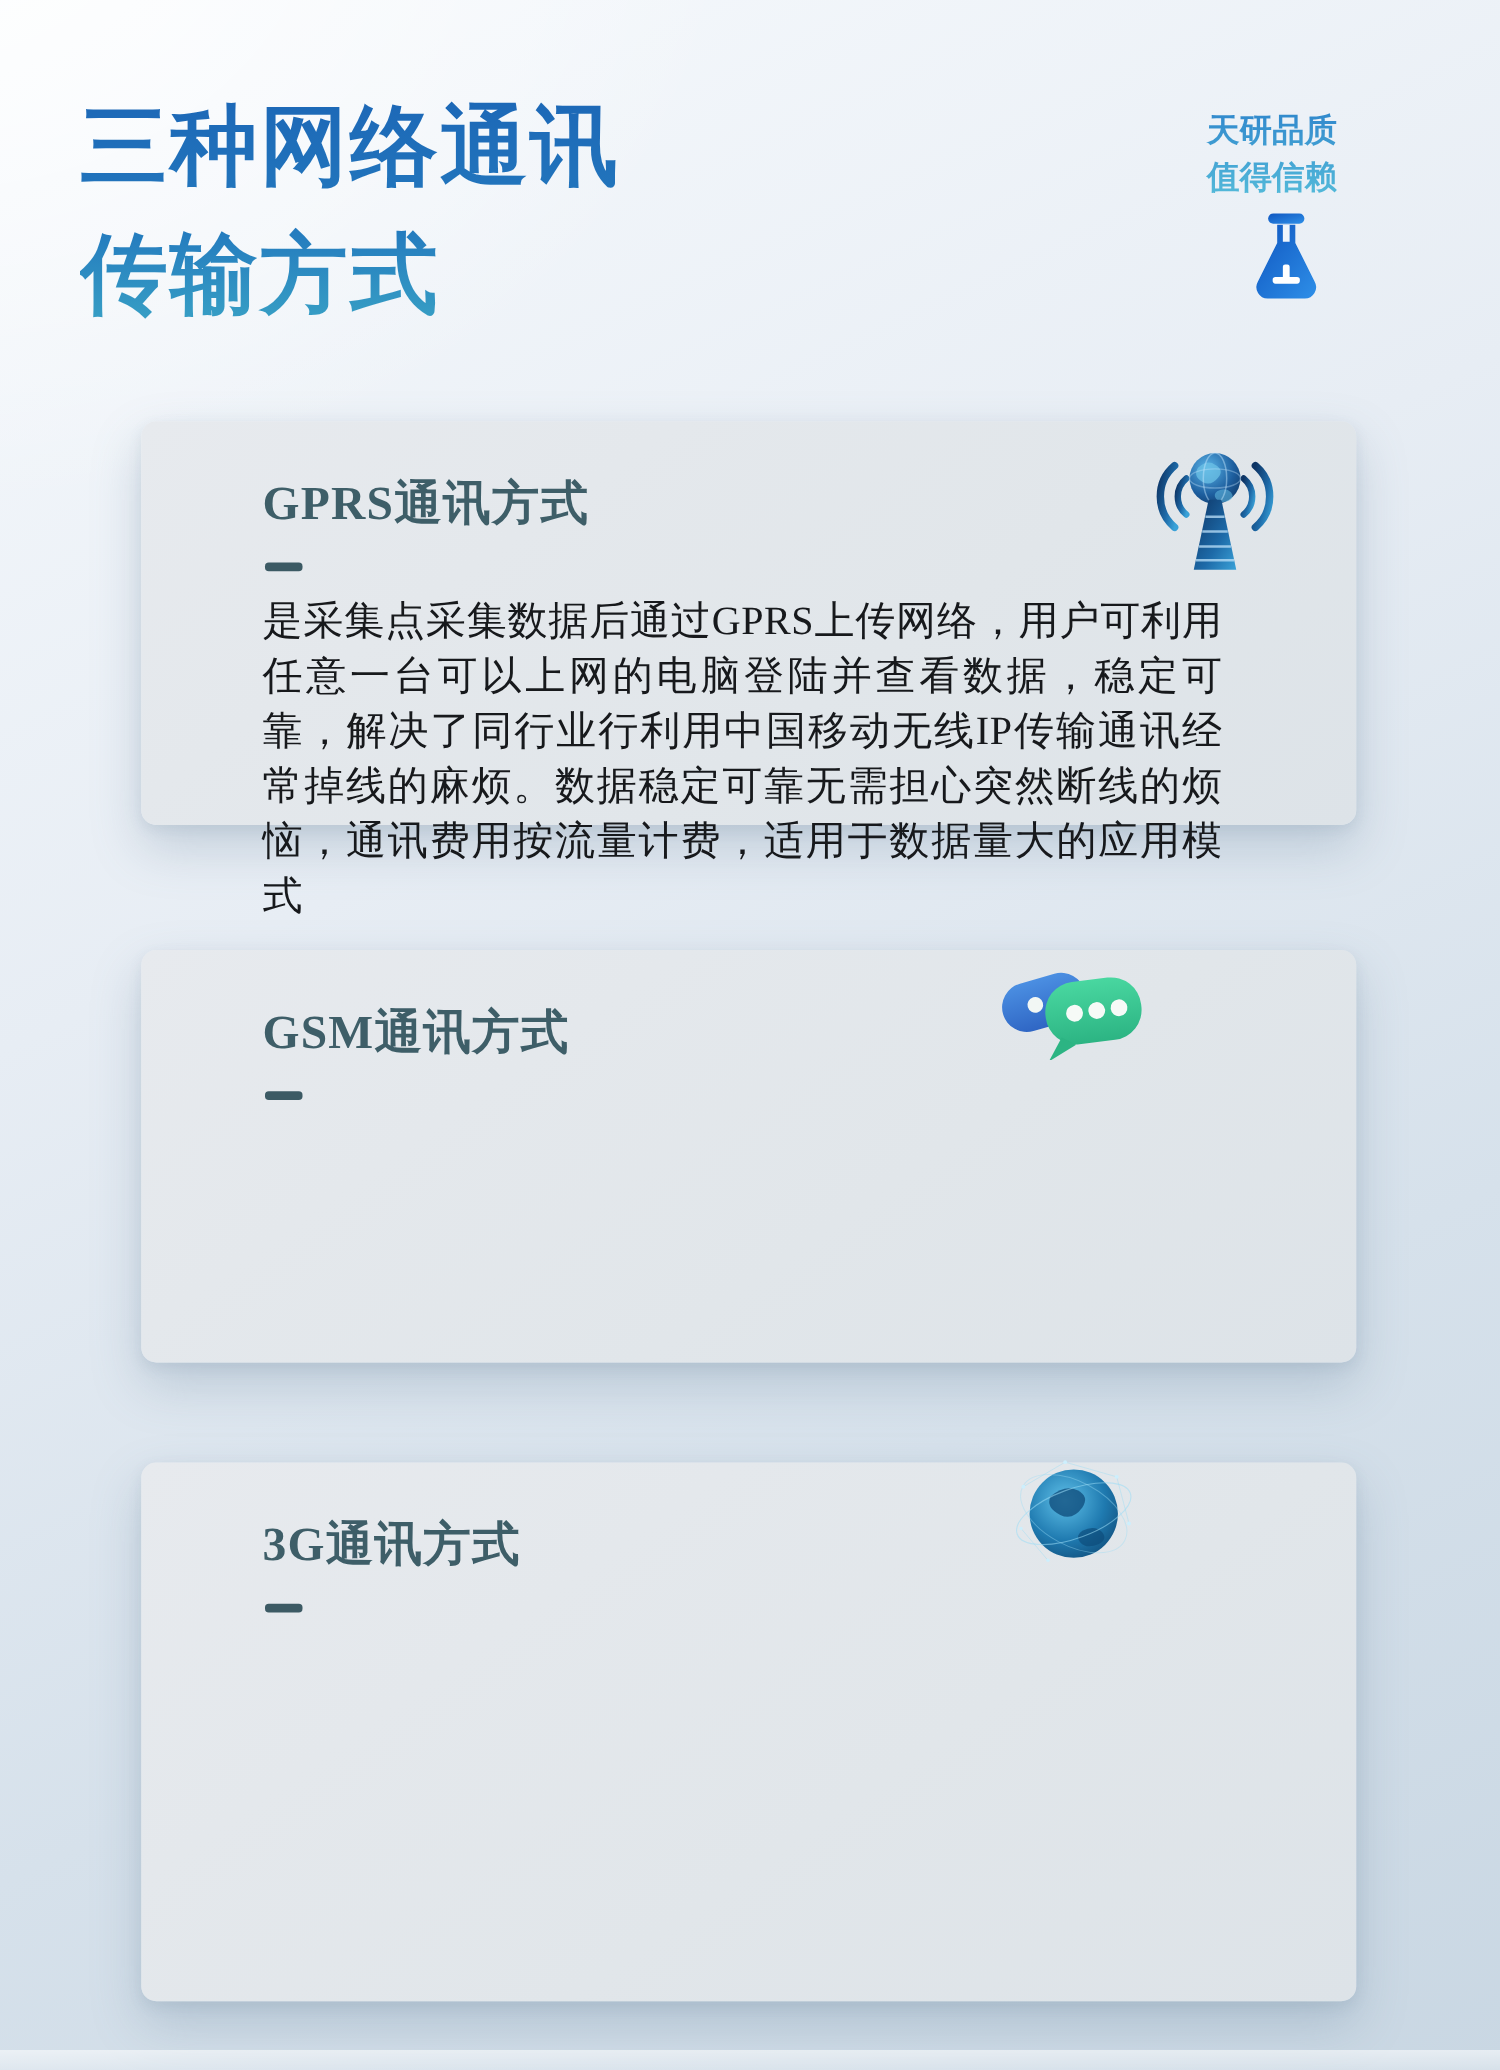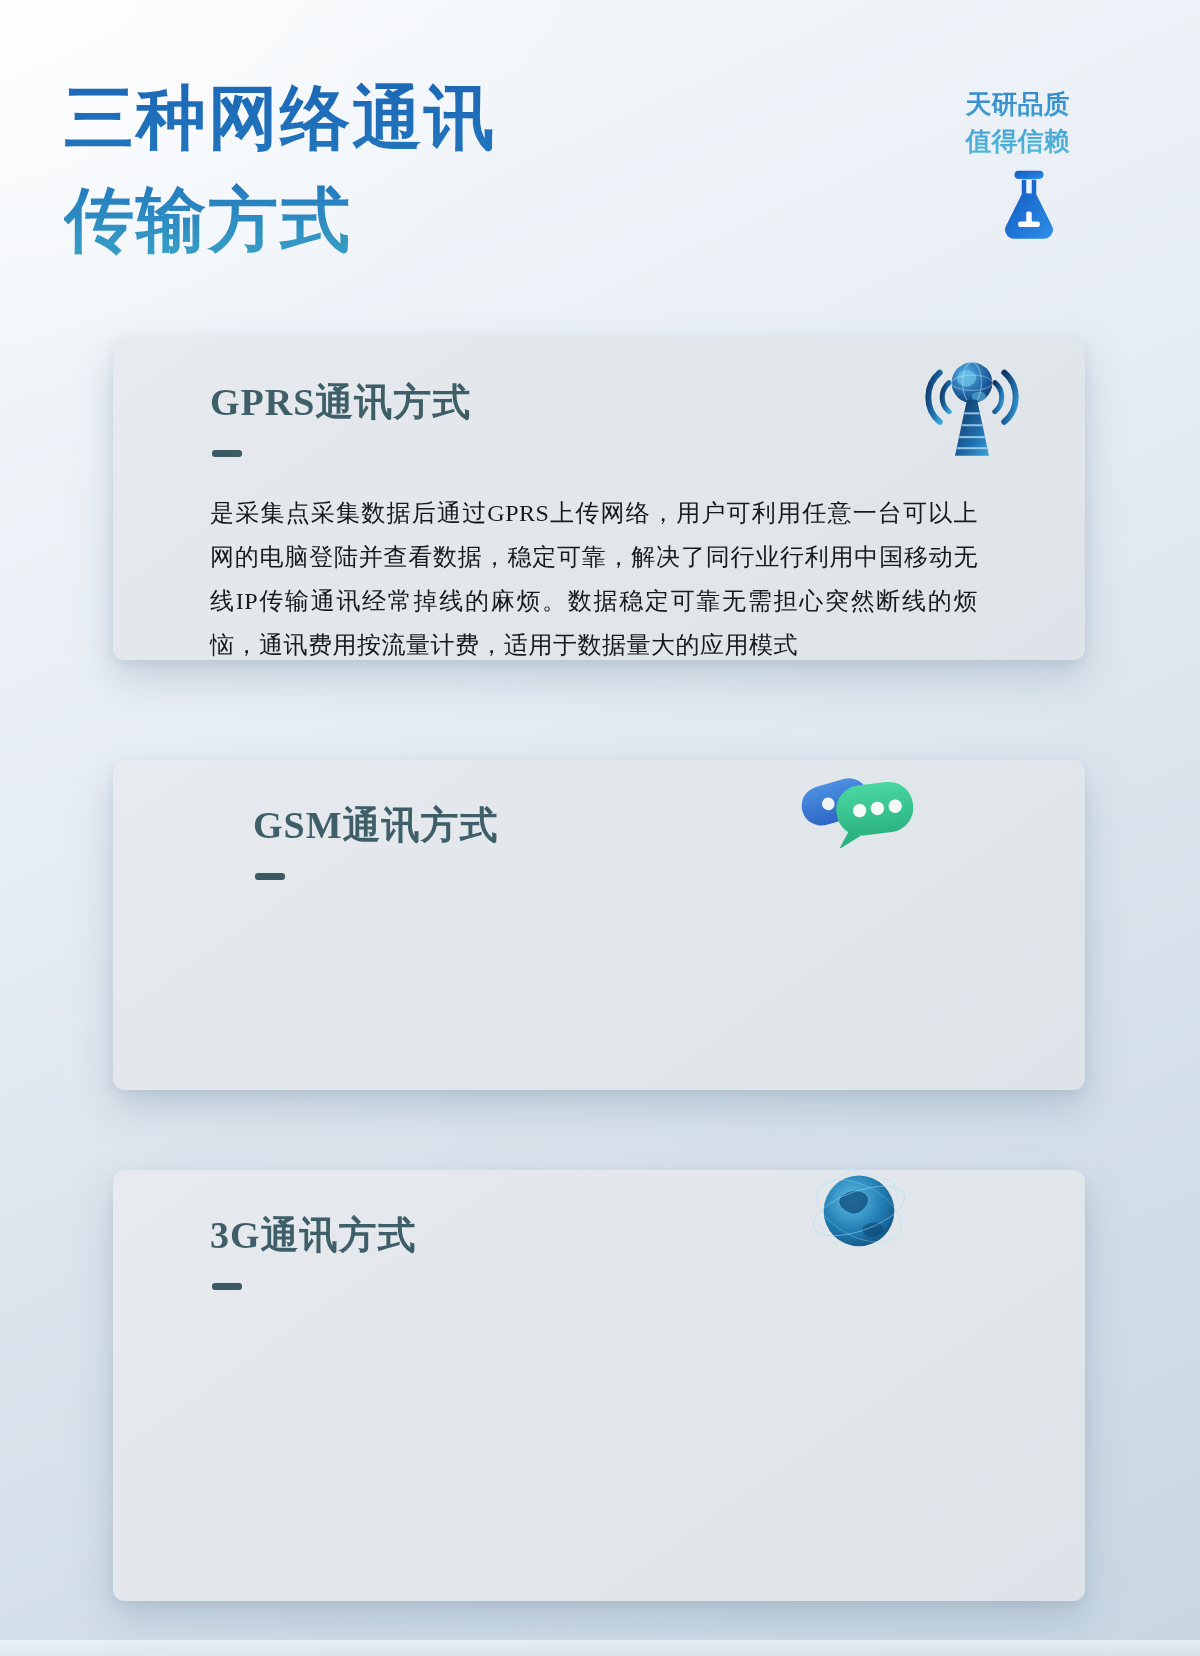--- a/index.html
+++ b/index.html
@@ -30,31 +30,31 @@
   }
   .flask-wrap { position: absolute; left: 1000px; top: 168px; width: 58px; height: 78px; }
 
   
   .card {
     position: absolute; left: 113px; width: 972px; border-radius: 12px;
     background: linear-gradient(145deg, #e7eaee 0%, #e1e6ea 60%, #dde3e8 100%);
     box-shadow: 0 18px 40px rgba(96,124,152,0.28), 0 4px 10px rgba(96,124,152,0.12);
   }
   .card-1 { top: 337px; height: 323px; }
-  .card-2 { top: 760px; height: 330px; padding-left: 43px; }
+  .card-2 { top: 760px; height: 330px; }
   .card-3 { top: 1170px; height: 431px; }
   .card-inner { position: relative; width: 100%; height: 100%; padding: 34px 95px 0 97px; }
   .card-title {
     font-size: 38px; font-weight: 600; color: #3e5e68; letter-spacing: 1px; margin-top: 6px;
   }
   .title-dash {
     width: 30px; height: 7px; border-radius: 3px; background: #3c5a64; margin: 22px 0 0 2px;
   }
   .card-body {
-    margin-top: 34px; width: 768px; font-size: 24px; line-height: 44px;
+    margin-top: 17px; width: 768px; font-size: 32px; line-height: 44px;
     color: #17191c; text-align: justify; letter-spacing: 0.5px;
   }
   .card-icon { position: absolute; }
   .icon-antenna { right: 62px; top: 4px; width: 102px; height: 126px; }
   .icon-bubbles { right: 168px; top: 2px; width: 128px; height: 86px; }
   .icon-globe   { right: 172px; top: -18px; width: 108px; height: 112px; }
 
   .footer-strip {
     position: absolute; left: 0; right: 0; bottom: 0; height: 16px;
     background: linear-gradient(180deg, rgba(255,255,255,0.55), rgba(255,255,255,0.25));

